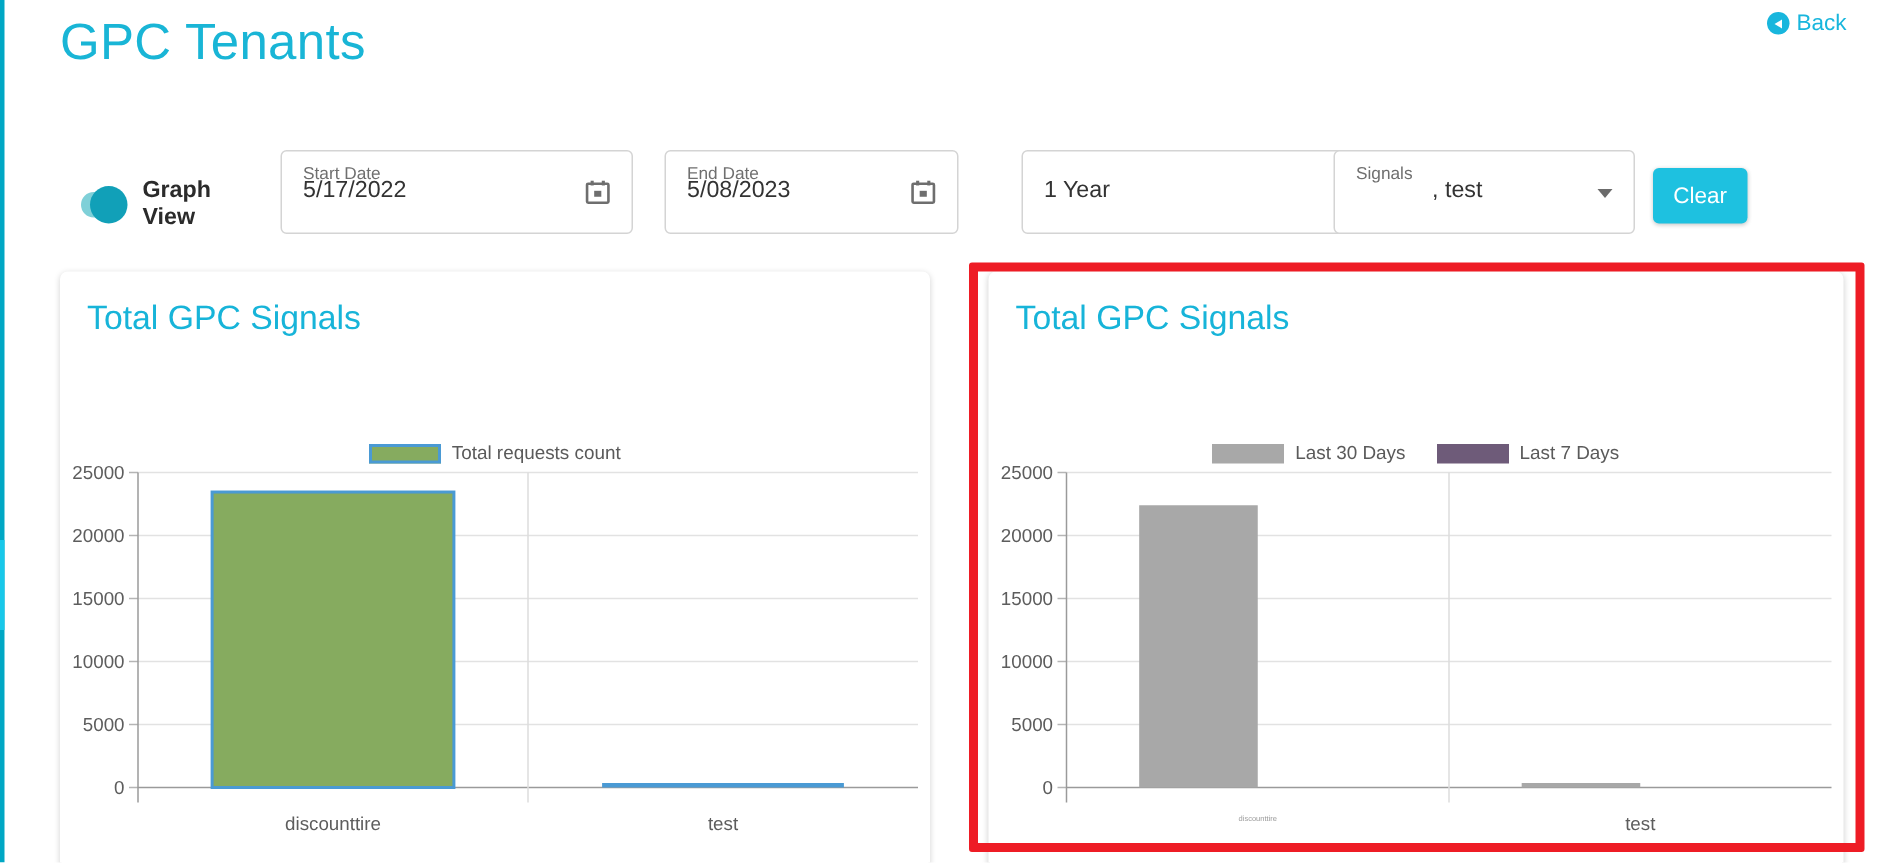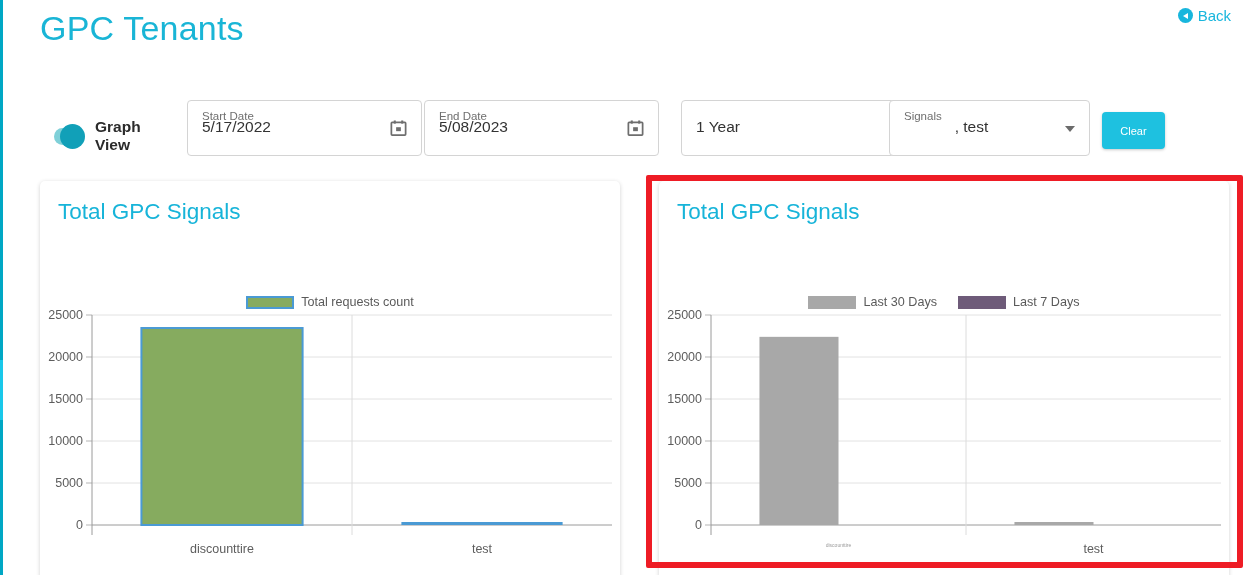--- a/index.html
+++ b/index.html
@@ -81,29 +81,29 @@
   .cal-icon { position: absolute; right: 13px; top: 17px; width: 19px; height: 20px; }
   .chev {
     position: absolute; right: 14px; top: 25px;
     width: 0; height: 0;
     border-left: 5.5px solid transparent;
     border-right: 5.5px solid transparent;
     border-top: 6px solid #6b6b6b;
   }
 
   #field-start { left: 147px; width: 235px; }
-  #field-end   { left: 384px; width: 235px; }
+  #field-end   { left: 403px; width: 196px; }
   #field-range { left: 641px; width: 236px; }
   #field-tenants { left: 849px; width: 201px; }
 
   .clear-btn {
     position: absolute; left: 1062px; top: 12px;
     width: 63px; height: 37px; border-radius: 4px;
     background: #1ec1e0; color: #fff; border: 0;
-    font-size: 11px; font-family: "Liberation Sans", sans-serif;
+    font-size: 15px; font-family: "Liberation Sans", sans-serif;
     cursor: pointer;
     box-shadow: 0 1px 3px rgba(0,0,0,.22);
   }
 
   
   .card {
     position: absolute; top: 181px; height: 400px;
     background: #fff; border-radius: 5px;
     box-shadow: 0 1px 4px rgba(0,0,0,.18);
   }

